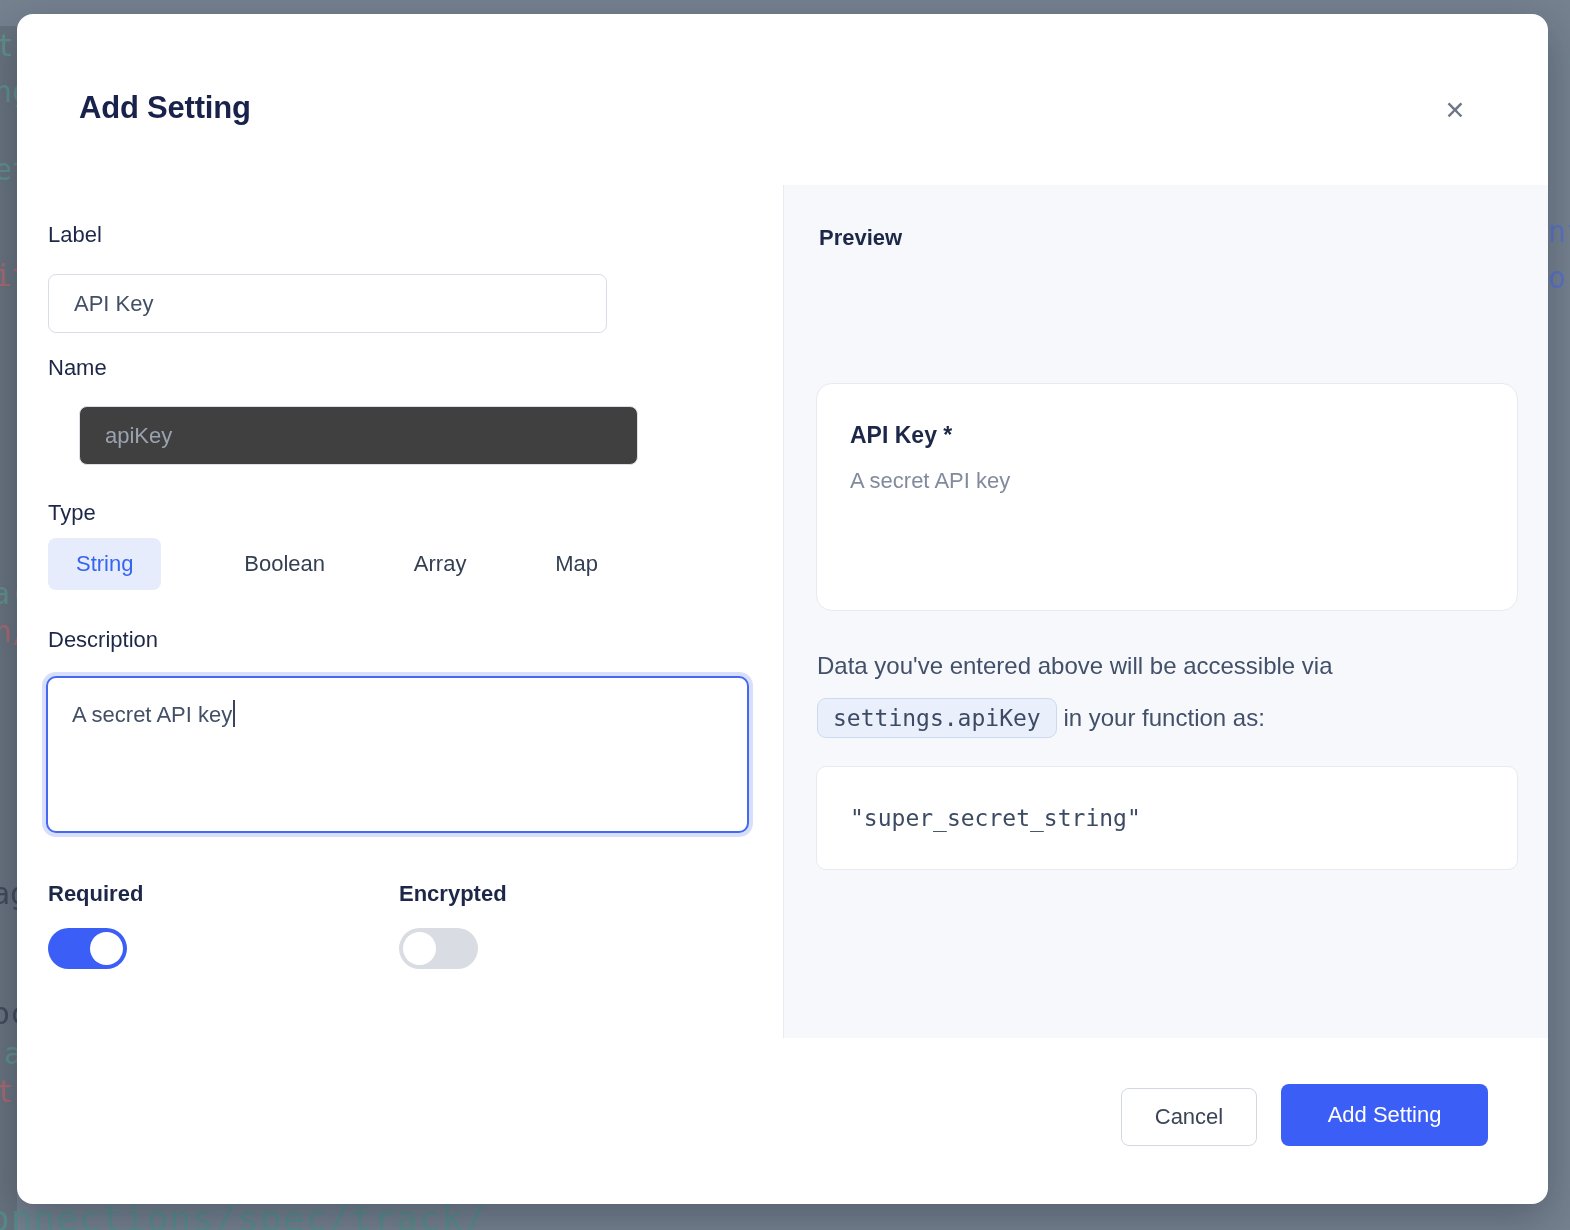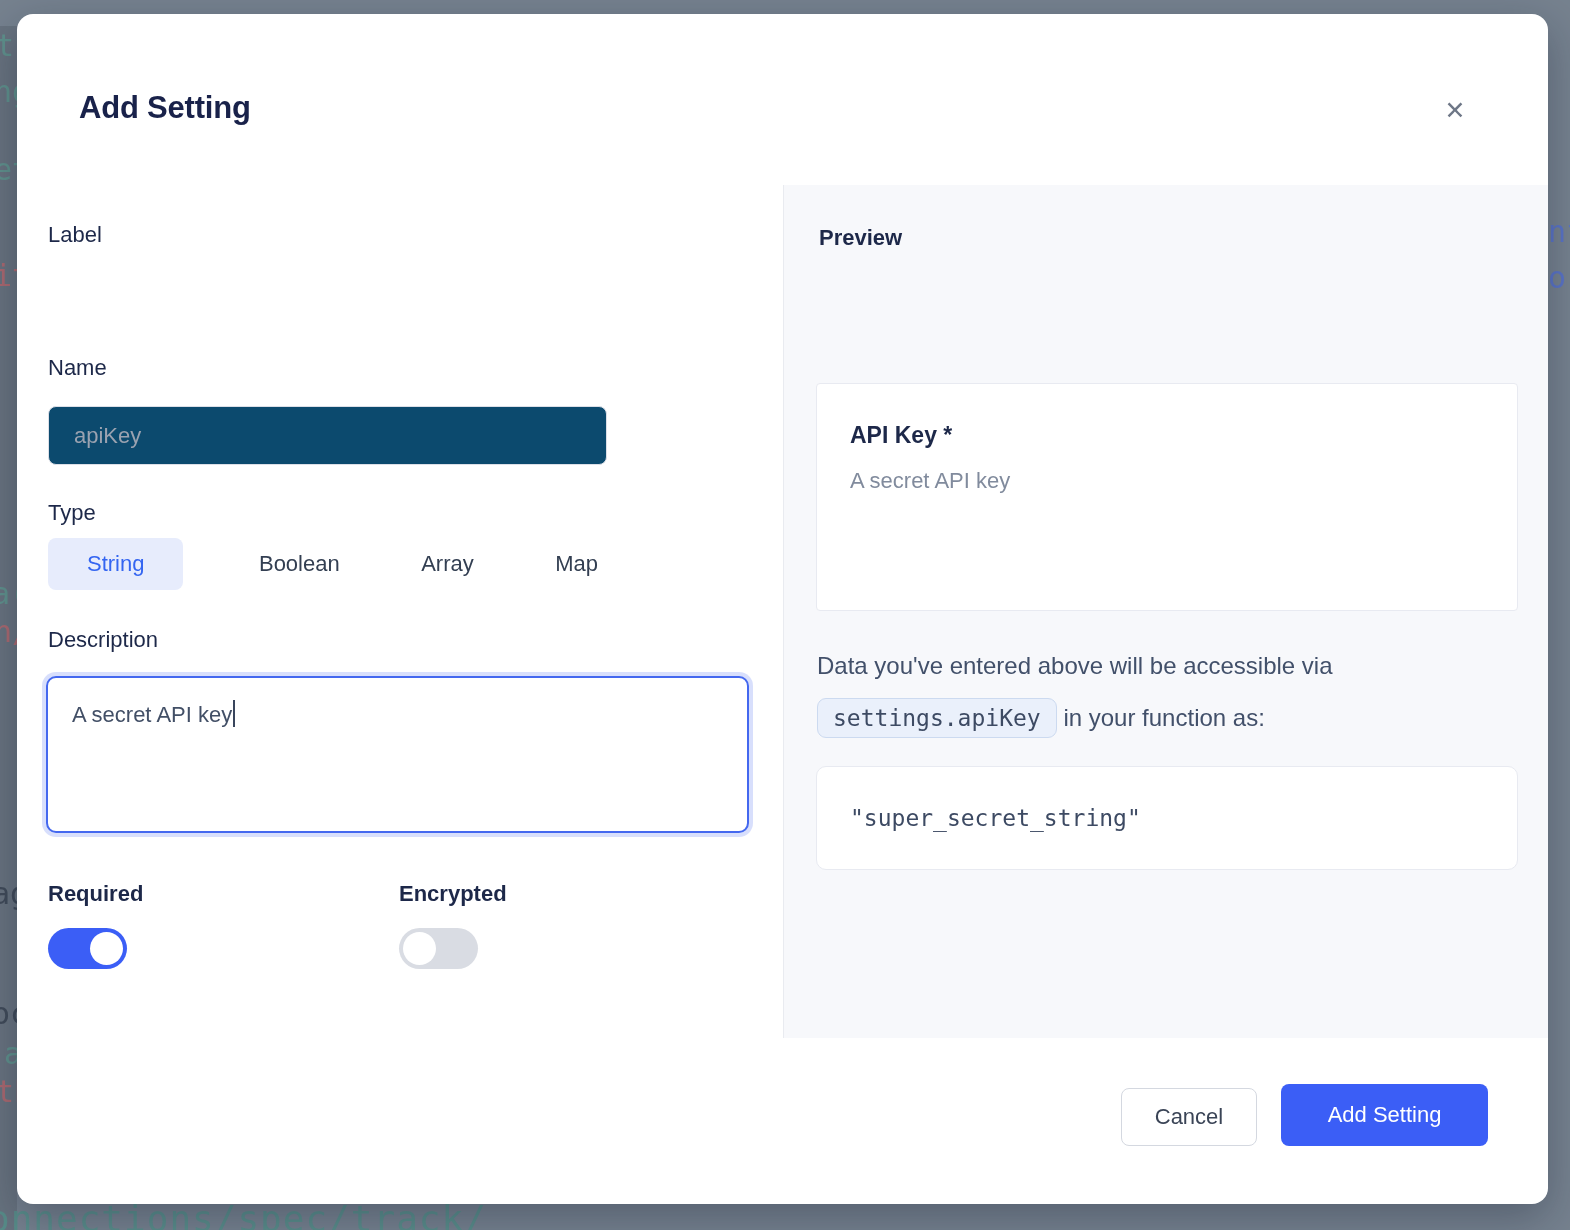--- a/index.html
+++ b/index.html
@@ -53,36 +53,36 @@
     position: absolute;
     height: 59px; border-radius: 8px;
     border: 1px solid #d9dde6;
     background: #ffffff;
     padding: 0 25px;
     font-family: "Liberation Sans", sans-serif;
     font-size: 22px; color: #424f66;
     outline: none;
   }
   .text-input:disabled, .text-input.disabled {
-    background: #0c4a6e; border-color: #dcdfe7; color: #9aa2b0;
+    background: #404040; border-color: #dcdfe7; color: #9aa2b0; margin-left: 31px;
   }
   .type-tabs {
     position: absolute; left: 31px; top: 524px;
     width: 556px; height: 52px;
     display: flex; align-items: center; justify-content: space-between;
   }
   .type-tab {
     border: none; background: none; cursor: pointer;
     font-family: "Liberation Sans", sans-serif;
     font-size: 22px; color: #333f52; font-weight: 400;
     height: 52px; padding: 0 6px; border-radius: 8px;
   }
   .type-tab.selected {
     background: #e7ecfc; color: #3465f1; font-weight: 500;
-    padding: 0 39px;
+    padding: 0 28px;
   }
   .description-box {
     position: absolute; left: 29px; top: 662px;
     width: 703px; height: 157px;
     border: 2px solid #4468ef; border-radius: 10px;
     box-shadow: 0 0 0 4px rgba(125, 150, 245, .30);
     background: #fff;
     padding: 22px 24px;
     font-size: 22px; color: #424f66;
     cursor: text;
@@ -118,21 +118,21 @@
     position: absolute; left: 35px; top: 40px;
     font-size: 22px; font-weight: 600; color: #1d2849;
   }
   .preview-desc {
     position: absolute; left: 35px; top: 74px; width: 665px;
     font-size: 24px; line-height: 48px; color: #42506a;
   }
   .preview-card {
     position: absolute; left: 32px; top: 198px;
     width: 702px; height: 228px;
-    background: #ffffff; border: 1px solid #e8eaf1; border-radius: 4px;
+    background: #ffffff; border: 1px solid #e8eaf1; border-radius: 16px;
   }
   .preview-card .card-title {
     position: absolute; left: 33px; top: 38px;
     font-size: 23px; font-weight: 600; color: #1d2849;
   }
   .preview-card .card-help {
     position: absolute; left: 33px; top: 84px;
     font-size: 22px; color: #818b9d;
   }
   .preview-card .card-input {
@@ -192,20 +192,21 @@
 <span class="bg-frag" style="left:1548px; top:214px; color:#5873cc;">nf</span>
 <span class="bg-frag" style="left:1548px; top:260px; color:#5873cc;">or</span>
 <span class="bg-frag bottom" style="left:-12px; top:1198px; color:#57908b;">onnections/spec/track/</span>
 
 <div class="modal">
 
   <h1 class="modal-title">Add Setting</h1>
   <button class="close-btn">✕</button>
 
   <span class="field-label" style="left:31px; top:208px;">Label</span>
+  <input class="text-input" style="left: 31px; top: 260px; width: 559px;" value="API Key">
 
   <span class="field-label" style="left:31px; top:341px;">Name</span>
   <input class="text-input disabled" style="left: 31px; top: 392px; width: 559px;" disabled="" value="apiKey">
 
   <span class="field-label" style="left:31px; top:486px;">Type</span>
   <div class="type-tabs">
     <button class="type-tab selected">String</button>
     <button class="type-tab">Boolean</button>
     <button class="type-tab">Array</button>
     <button class="type-tab">Map</button>

